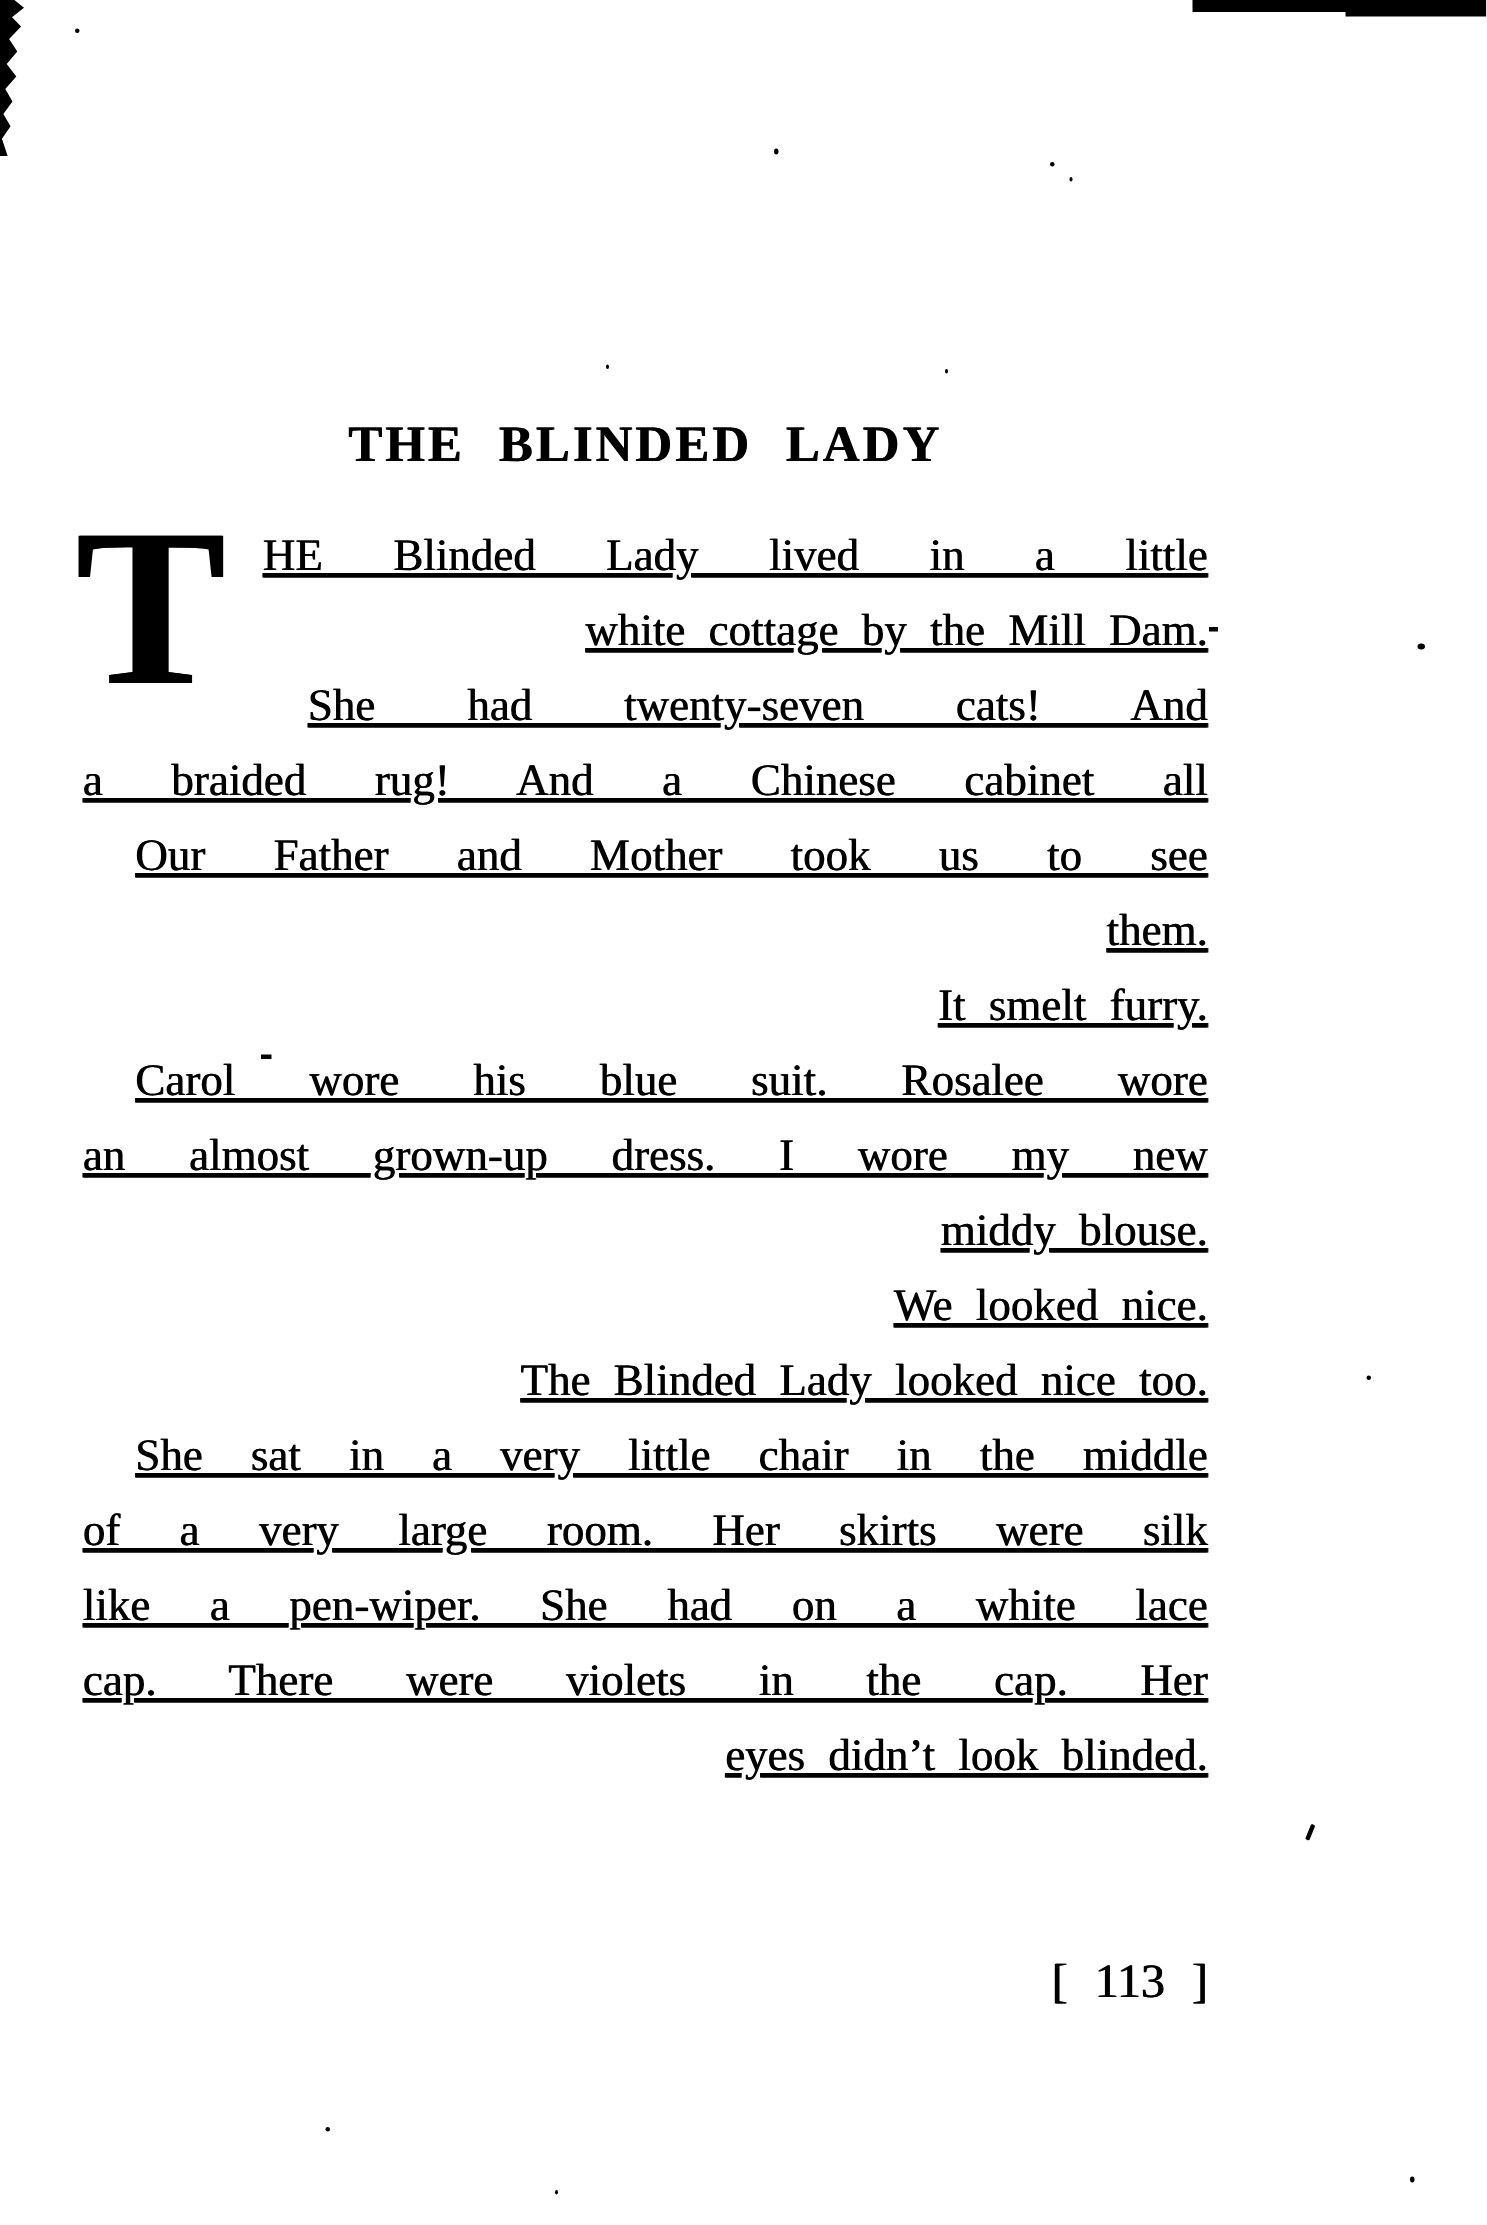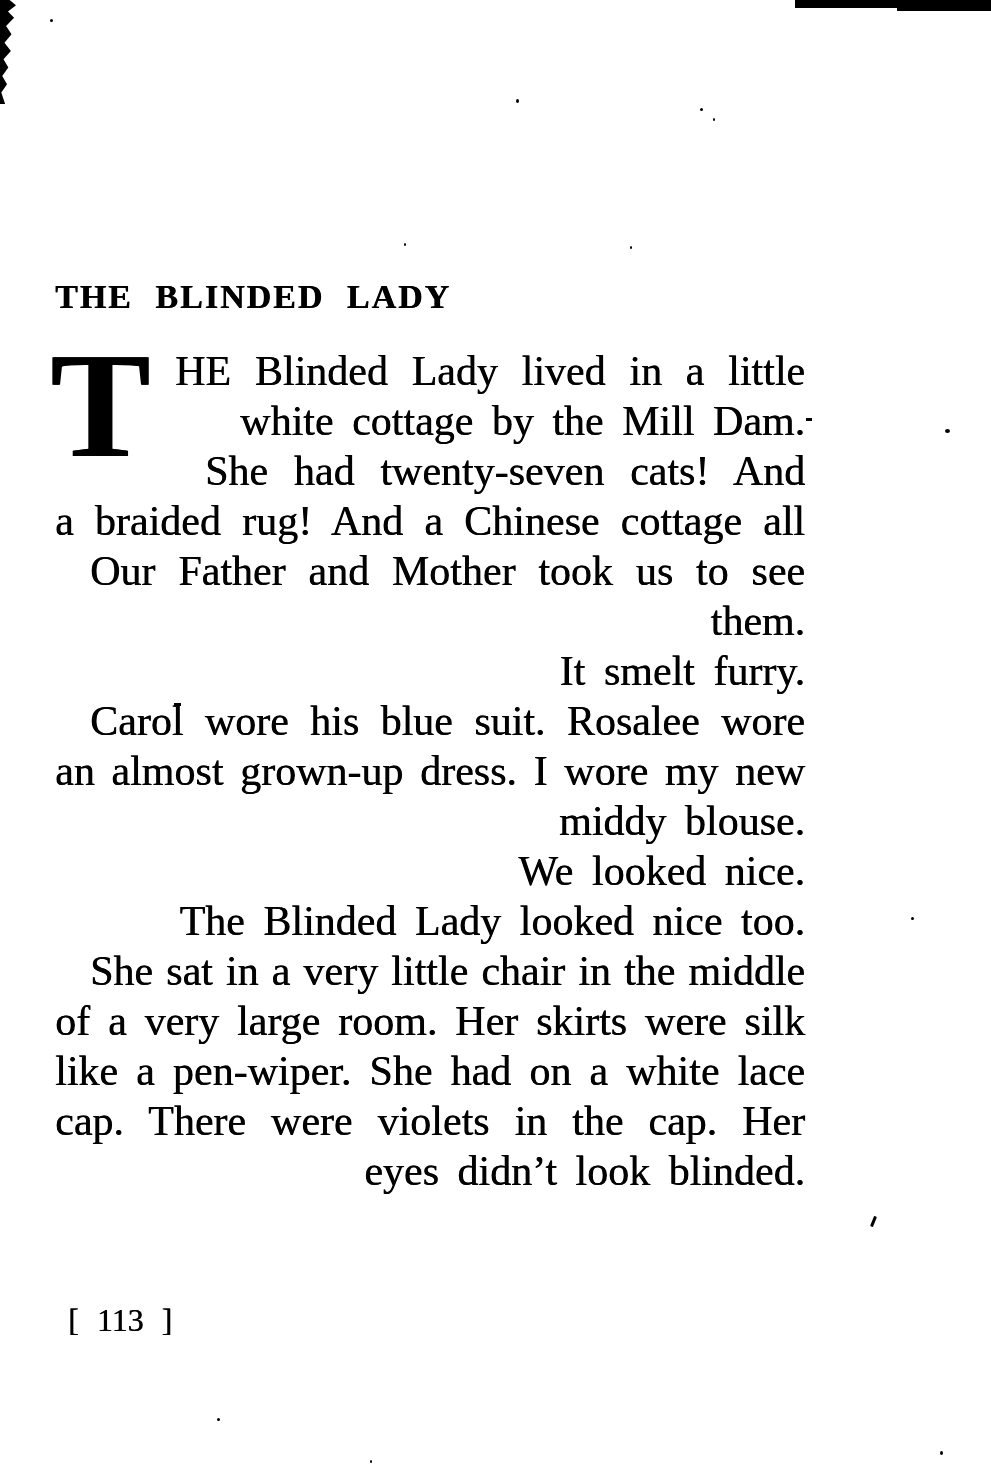--- a/index.html
+++ b/index.html
@@ -8,46 +8,48 @@
     width:991px; height:1483px;
     background:#ffffff;
     overflow:hidden;
     font-family:"Liberation Serif", serif;
     color:#000;
   }
   
   .title {
     position:absolute; left:55px; top:277px; width:750px;
     margin:0;
+    text-align:center;
     font-size:34px; line-height:40px; font-weight:bold;
     letter-spacing:2px; word-spacing:12px;
     text-shadow:0.5px 0 0 currentColor;
   }
   
   .dropcap {
     position:absolute; left:50px; top:330px;
     font-size:150px; line-height:1; font-weight:bold;
     text-shadow:1px 0 0 currentColor;
   }
   
   .body { position:absolute; left:55px; top:346px; width:750px; }
   .ln {
     height:50px;
-    font-size:42px; line-height:50px;
+    font-size:30px; line-height:50px;
     text-shadow:0.5px 0 0 currentColor;
+    text-decoration:underline;
   }
   .j  { text-align:justify; text-align-last:justify; }
   .nj { text-align:right; word-spacing:8px; }
   .p35  { padding-left:35px; }
   .p120 { padding-left:120px; }
   .p150 { padding-left:150px; }
   
   .pageno {
-    position:absolute; left:68px; top:1300px; width:750px;
-    text-align:left;
+    position:absolute; left:55px; top:1300px; width:750px;
+    text-align:right;
     font-size:32px; line-height:40px;
     word-spacing:10px;
     text-shadow:0.6px 0 0 currentColor;
   }
   
   .blob-topleft {
     position:absolute; left:0; top:0; width:16px; height:104px;
     background:#000;
     clip-path:polygon(0 0,60% 0,100% 5%,50% 11%,88% 17%,38% 25%,72% 33%,28% 41%,68% 49%,22% 57%,52% 65%,14% 73%,44% 81%,8% 89%,32% 100%,0 100%);
   }
@@ -85,21 +87,21 @@
   <div class="spk" style="left:940px;top:1451px;width:3px;height:4px;"></div>
 
   <h1 class="title">THE BLINDED LADY</h1>
 
   <div class="dropcap">T</div>
 
   <div class="body">
     <div class="ln j p120">HE Blinded Lady lived in a little</div>
     <div class="ln nj p120">white cottage by the Mill Dam.</div>
     <div class="ln j p150">She had twenty-seven cats! And</div>
-    <div class="ln j">a braided rug! And a Chinese cottage all</div>
+    <div class="ln j">a braided rug! And a Chinese cabinet all</div>
     <div class="ln j p35">Our Father and Mother took us to see</div>
     <div class="ln nj">them.</div>
     <div class="ln nj p35">It smelt furry.</div>
     <div class="ln j p35">Carol wore his blue suit. Rosalee wore</div>
     <div class="ln j">an almost grown-up dress. I wore my new</div>
     <div class="ln nj">middy blouse.</div>
     <div class="ln nj p35">We looked nice.</div>
     <div class="ln nj p35">The Blinded Lady looked nice too.</div>
     <div class="ln j p35">She sat in a very little chair in the middle</div>
     <div class="ln j">of a very large room. Her skirts were silk</div>

